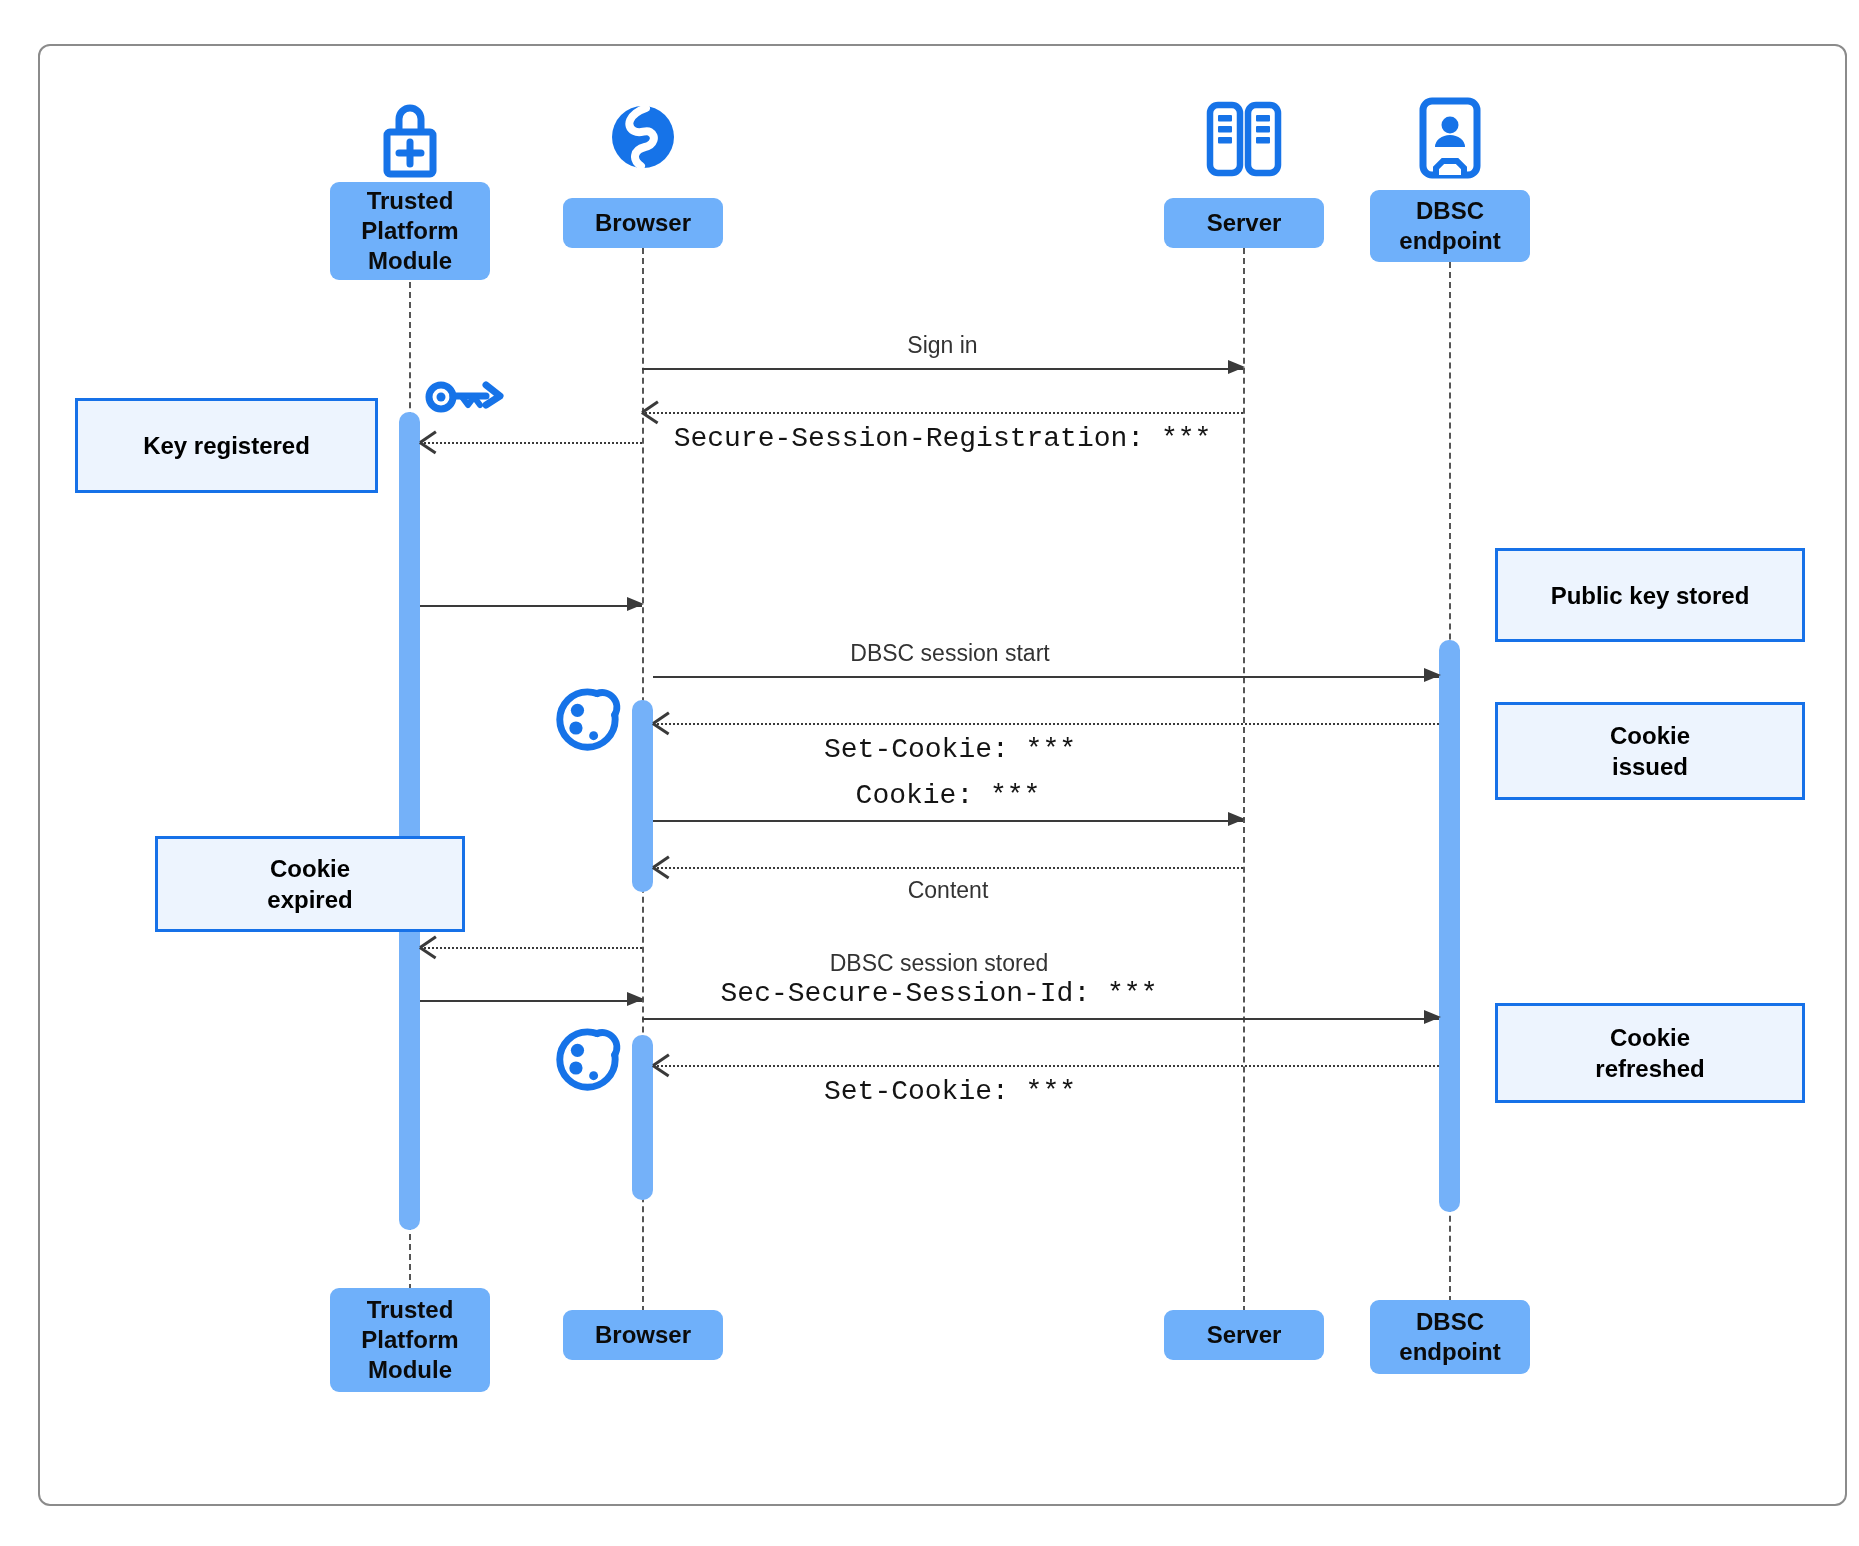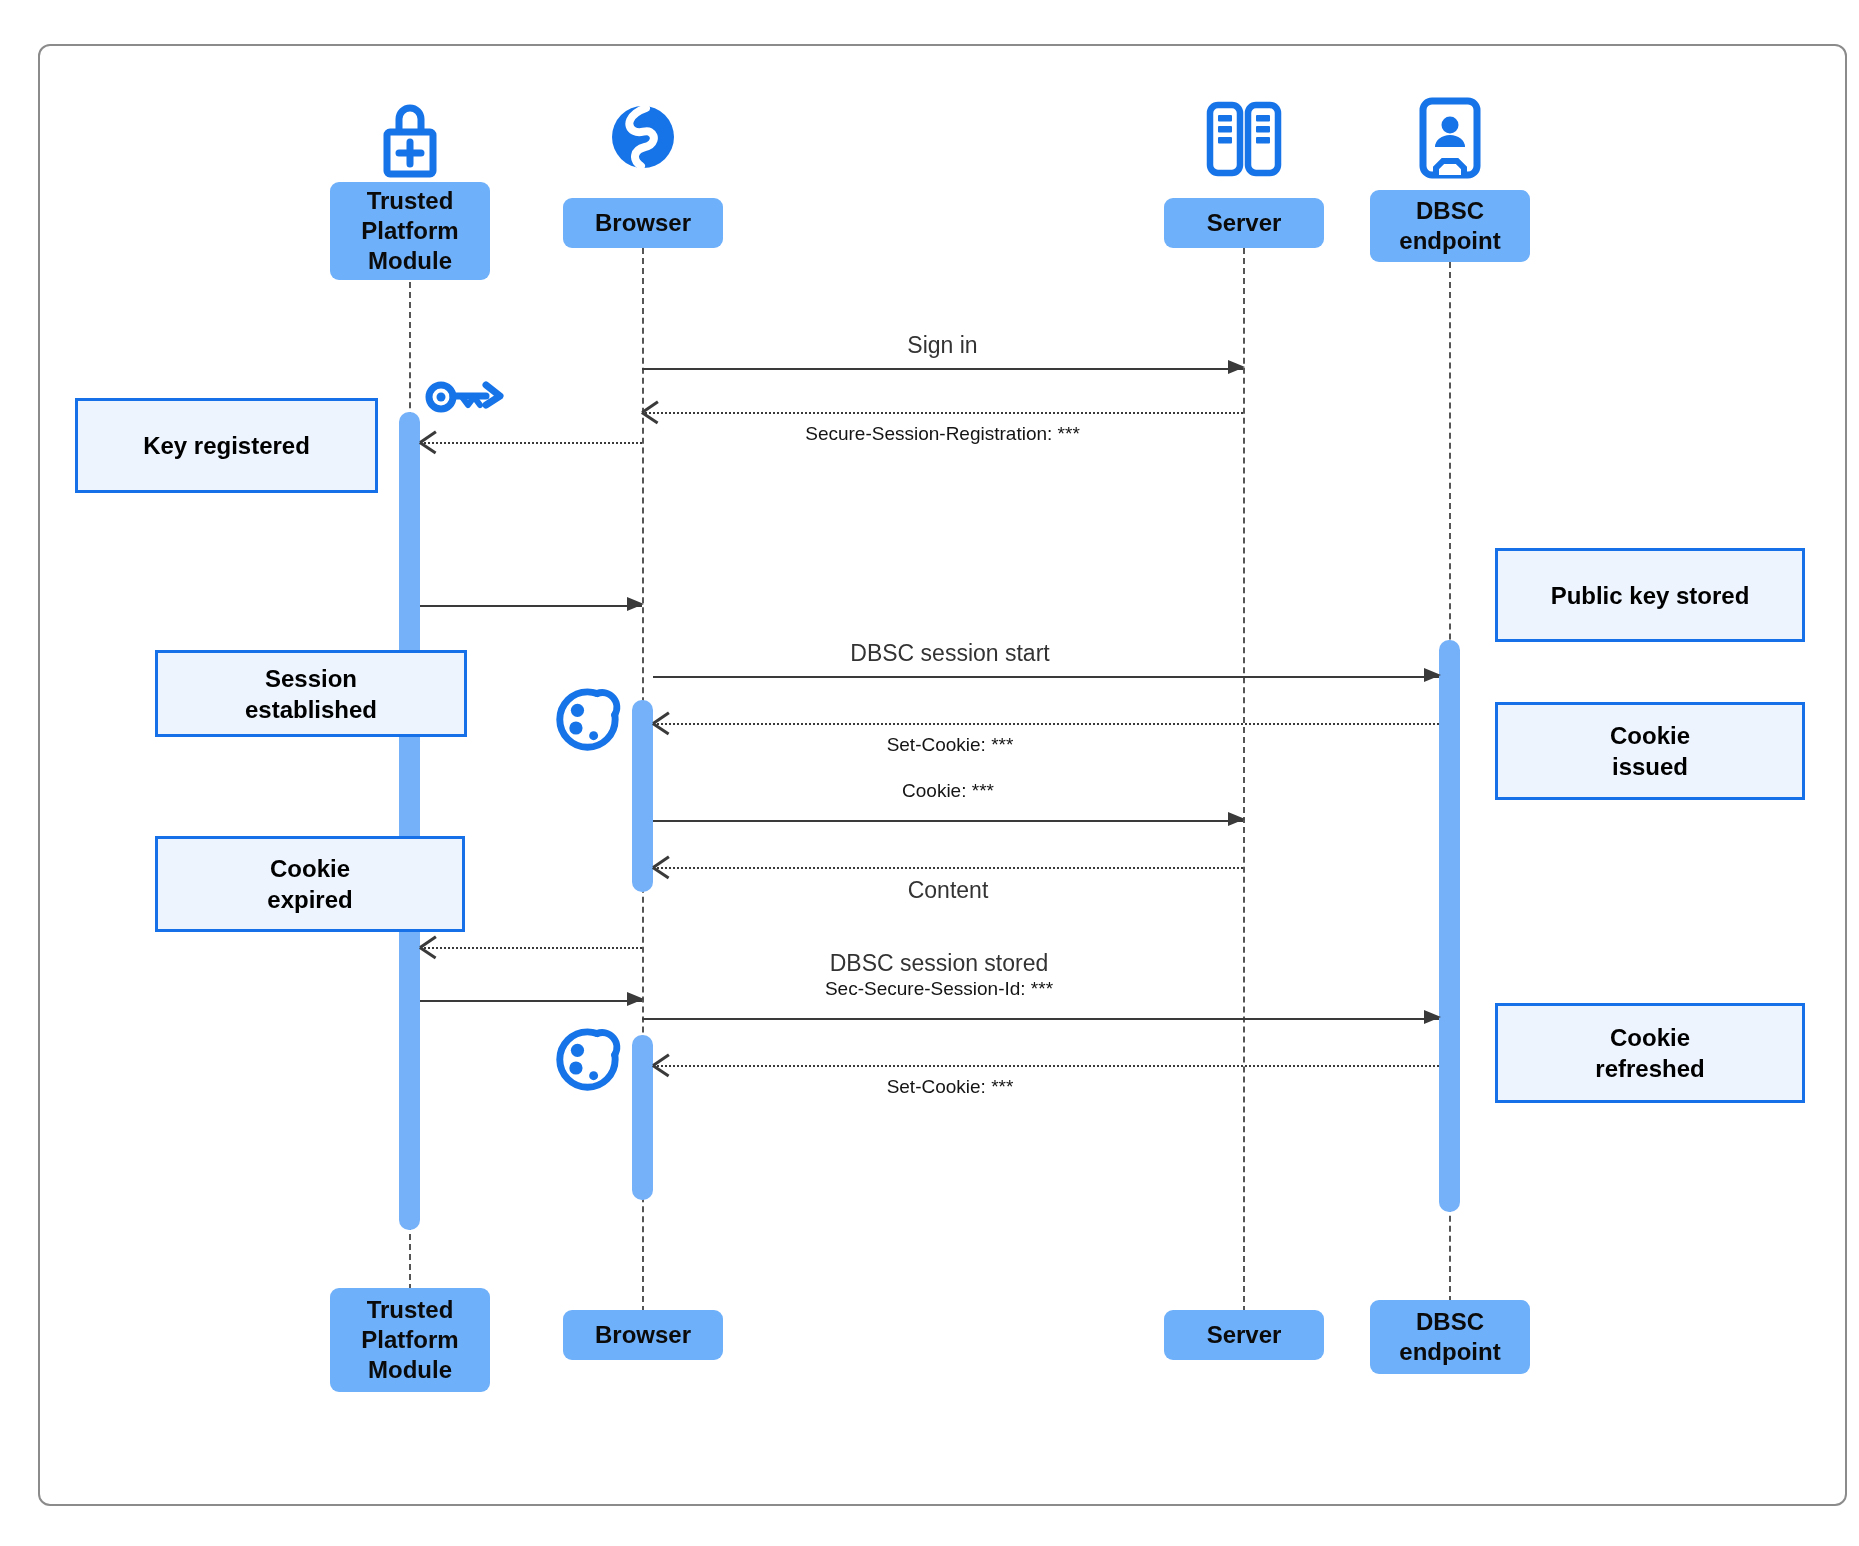--- a/index.html
+++ b/index.html
@@ -26,21 +26,21 @@
   .msg{position:absolute;height:0;}
   .msg .line{position:absolute;left:0;right:0;top:0;border-top:2px solid var(--line);}
   .msg.dotted .line{border-top:2.5px dotted var(--line);}
   .head-r{position:absolute;right:-2px;top:-8px;width:0;height:0;
           border-left:17px solid var(--line);border-top:7.5px solid transparent;border-bottom:7.5px solid transparent;}
   .open-l{position:absolute;left:0;top:0;}
   .open-l i{position:absolute;left:0;top:-1.25px;width:19px;height:2.5px;background:var(--line);
             transform-origin:0 50%;display:block;}
   .open-l i.a{transform:rotate(-34deg);} .open-l i.b{transform:rotate(34deg);}
   .mlabel{position:absolute;text-align:center;font-size:23px;color:#333;}
-  .mono{font-family:Liberation Sans, sans-serif;font-size:19px;color:#141414;text-align:center;}
+  .mono{font-family:Liberation Mono, monospace;font-size:28px;color:#141414;text-align:center;}
   .lab-above{top:-36px;} .lab-below{top:10px;} .lab-above-mono{top:-40px;} .lab-below-mono{top:11px;}
   .icon{position:absolute;}
   .ic-stroke{stroke:var(--accent);fill:none;}
   .ic-fillw{fill:#fff;stroke:var(--accent);}
   .ic-fill{fill:var(--accent);}
 </style>
 </head>
 <body>
 
 <div id="stage">
@@ -183,22 +183,20 @@
   </svg>
   <svg class="icon" style="left:549px;top:1018px;" width="80" height="80" viewBox="0 0 52 52">
     <circle class="ic-stroke" stroke-width="4.5" cx="25" cy="27" r="18" stroke-dasharray="94.2 18.9" stroke-dashoffset="3.1" stroke-linecap="round"></circle>
     <path class="ic-stroke" stroke-width="4.5" stroke-linecap="round" d="M31.2 10.1 A9.5 9.5 0 0 1 42.7 23.9"></path>
     <circle class="ic-fill" cx="18.5" cy="21" r="4.3"></circle>
     <circle class="ic-fill" cx="17.5" cy="32.5" r="4.3"></circle>
     <circle class="ic-fill" cx="29" cy="37.5" r="2.9"></circle>
   </svg>
 
   <div class="note" style="left:75px;top:398px;width:303px;height:95px;">Key registered</div>
-  <div class="note" style="left:155px;top:650px;width:312px;height:87px;">Session
-established</div>
   <div class="note" style="left:155px;top:836px;width:310px;height:96px;">Cookie
 expired</div>
   <div class="note" style="left:1495px;top:548px;width:310px;height:94px;">Public key stored</div>
   <div class="note" style="left:1495px;top:702px;width:310px;height:98px;">Cookie
 issued</div>
   <div class="note" style="left:1495px;top:1003px;width:310px;height:100px;">Cookie
 refreshed</div>
 
   <div class="plabel" style="left:330px;top:1288px;width:160px;height:104px;">Trusted
 Platform

